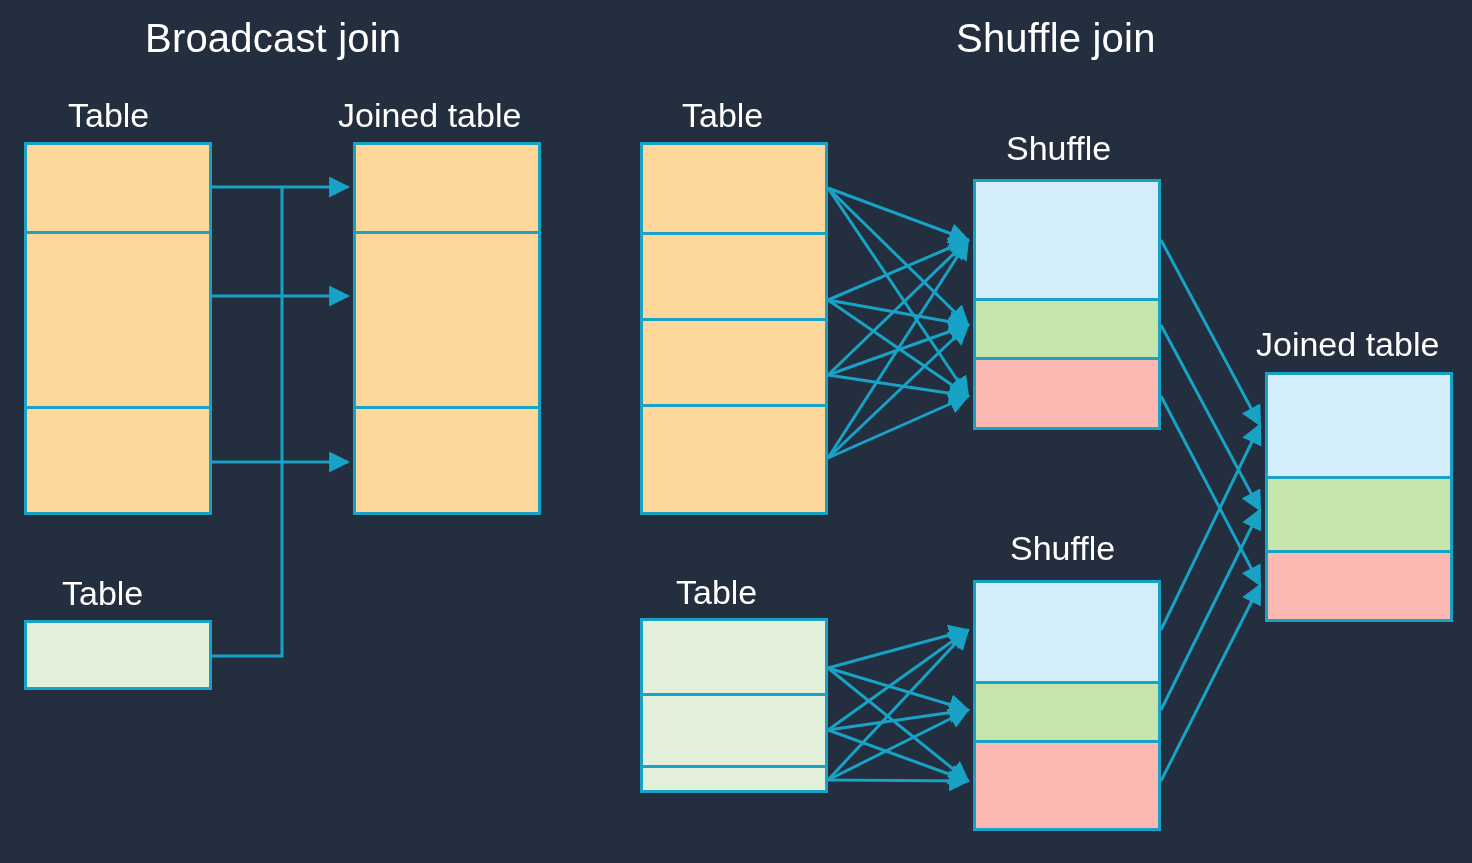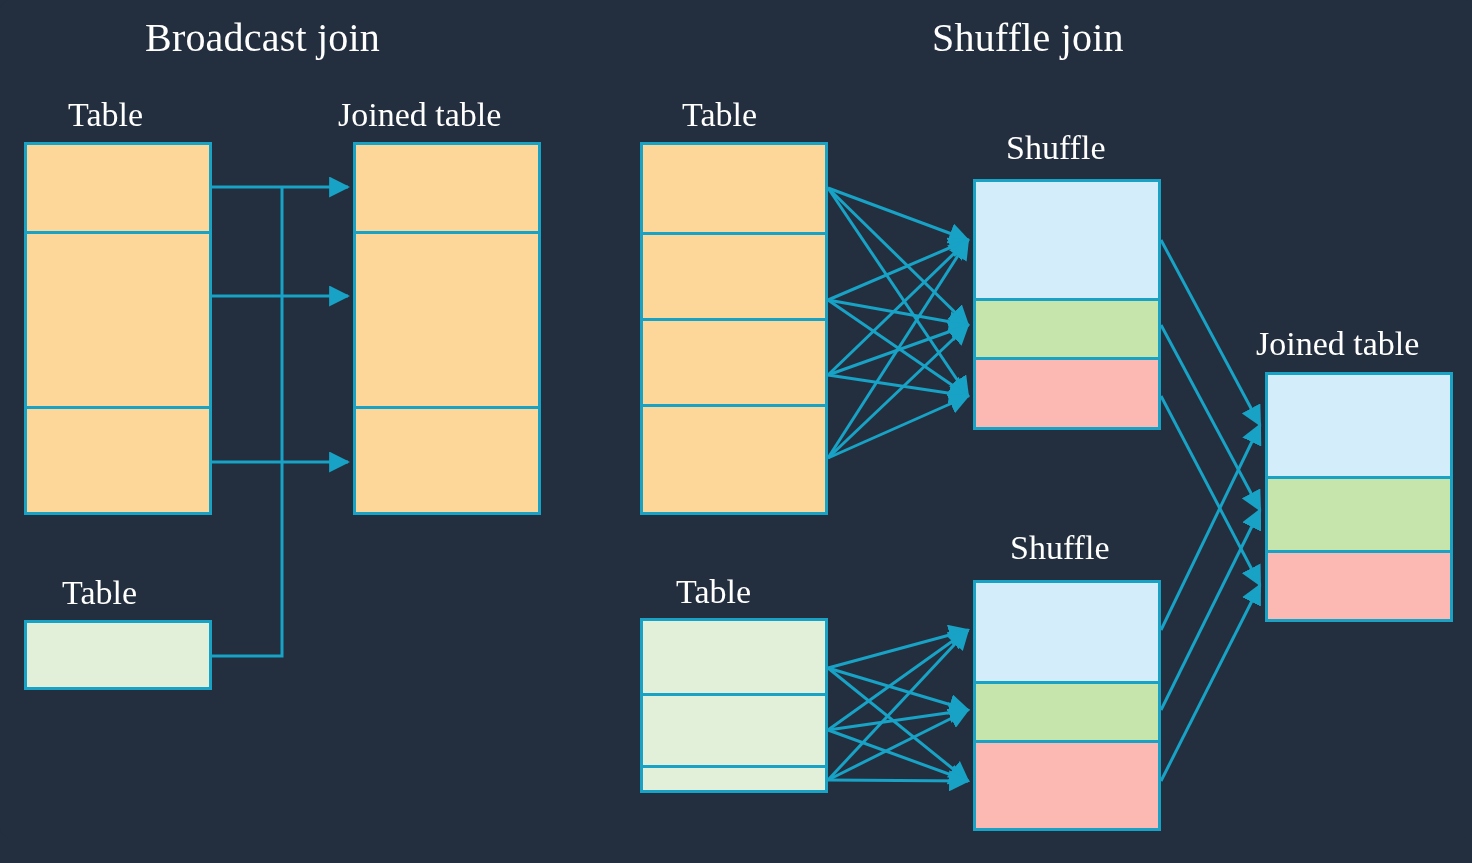--- a/index.html
+++ b/index.html
@@ -6,21 +6,21 @@
     margin: 0;
     padding: 0;
     background: #232f3e;
   }
   #canvas {
     position: relative;
     width: 1472px;
     height: 838px;
     background: #232f3e;
     overflow: hidden;
-    font-family: Liberation Serif, serif;
+    font-family: Liberation Sans, sans-serif;
     border-radius: 10px;
   }
   .section-title {
     position: absolute;
     color: #ffffff;
     font-size: 40px;
     font-weight: 400;
     letter-spacing: 0.2px;
     white-space: nowrap;
     line-height: 1;
@@ -55,21 +55,21 @@
     height: 863px;
     pointer-events: none;
   }
 </style>
 </head>
 <body>
 
 <div id="canvas">
 
   <div class="section-title" style="left:145px; top:18px;">Broadcast join</div>
-  <div class="section-title" style="left:932px; top:18px;">Shuffle join</div>
+  <div class="section-title" style="left:956px; top:18px;">Shuffle join</div>
 
   <div class="box-label" style="left:68px; top:98px;">Table</div>
   <div class="box-label" style="left:338px; top:98px;">Joined table</div>
   <div class="box-label" style="left:62px; top:576px;">Table</div>
 
   <div class="tbl" style="left:24px; top:142px; width:188px; height:373px;">
     <div class="row" style="height:86px; background:#fdd79a;"></div>
     <div class="row" style="height:175px; background:#fdd79a;"></div>
     <div class="row" style="flex:1; background:#fdd79a;"></div>
   </div>

